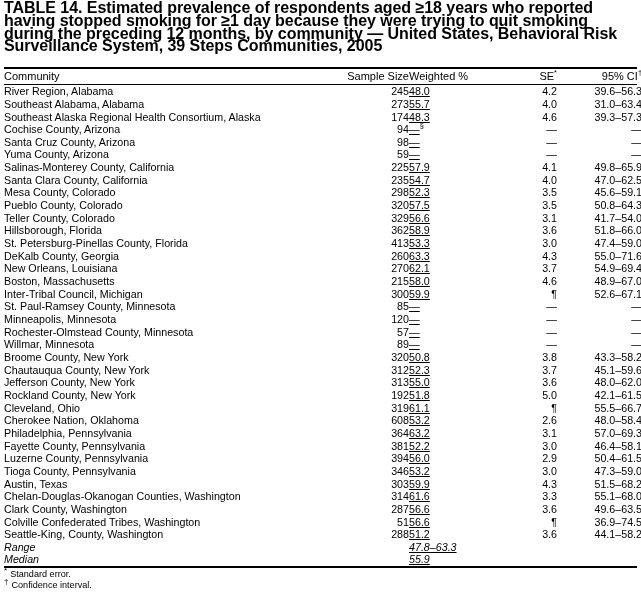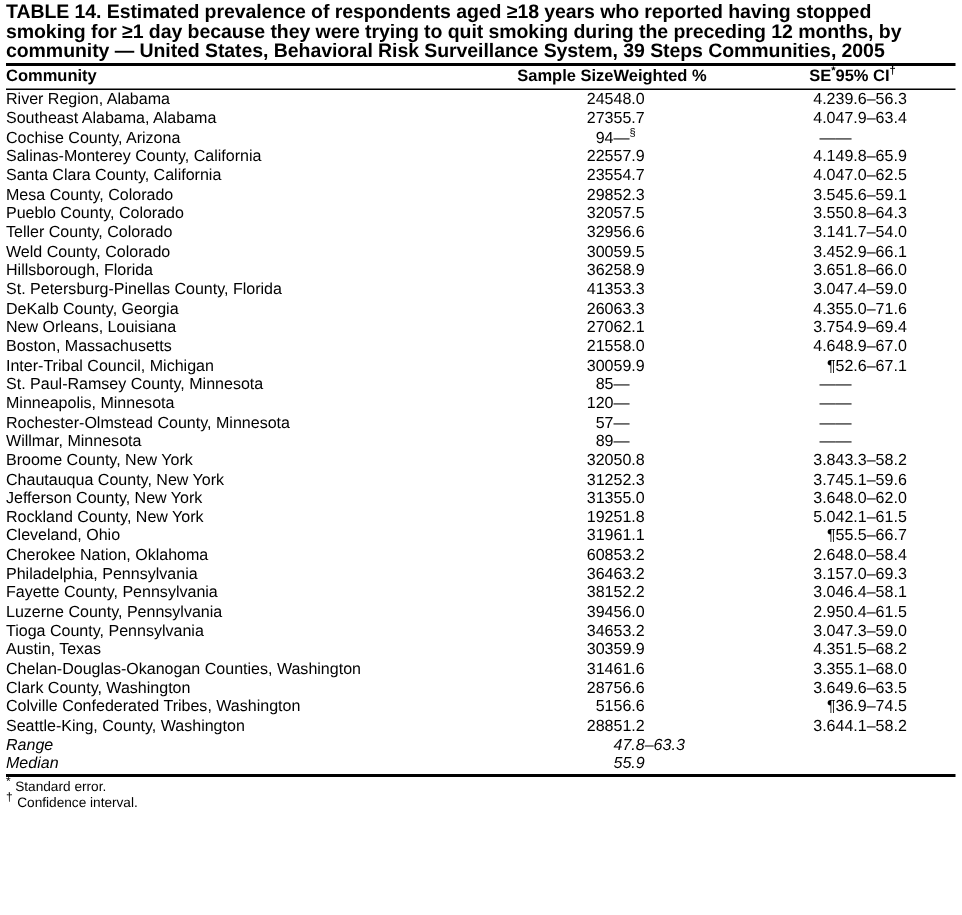--- a/index.html
+++ b/index.html
@@ -17,25 +17,25 @@
   #page {
     position: relative;
     width: 641px;
     height: 610px;
     box-sizing: border-box;
     padding: 2px 4px 0 4px;
   }
 
   
   .table-title {
-    font-size: 13px;
+    font-size: 16px;
     font-weight: bold;
     line-height: 12.8px;
     letter-spacing: -0.05px;
-    margin: 0 0 2px 0;
+    margin: 0 0 14px 0;
     text-align: left;
   }
 
   
   .rule-thick {
     height: 0;
     border-top: 2.1px solid #000;
     margin: 0;
   }
   .rule-thin {
@@ -55,21 +55,21 @@
   table.data th,
   table.data td {
     padding: 0;
     margin: 0;
     border: 0;
     vertical-align: baseline;
     white-space: nowrap;
     overflow: visible;
   }
   thead th {
-    font-weight: bold;
+    font-weight: normal;
     font-size: 11px;
     height: 15px;
     line-height: 15px;
     vertical-align: bottom;
   }
   th.c-community, td.c-community {
     width: 322px;
     text-align: left;
     padding-left: 1px;
   }
@@ -80,34 +80,34 @@
   th.c-pct, td.c-pct {
     width: 80px;
     text-align: left;
   }
   th.c-se, td.c-se {
     width: 68px;
     text-align: right;
   }
   th.c-ci, td.c-ci {
     width: 85px;
-    text-align: left;
+    text-align: right;
   }
   tbody td {
     height: 12.65px;
   }
   tr.summary td {
     font-style: italic;
   }
   sup {
     font-size: 7.4px;
     line-height: 0;
     vertical-align: super;
   }
-  .dash { letter-spacing: 0; }
+  .dash { letter-spacing: 0; text-decoration: underline; }
 
   
   .footnotes {
     margin-top: 1px;
     font-size: 9.1px;
     line-height: 10.6px;
   }
   .footnote {
     display: block;
     white-space: nowrap;
@@ -165,26 +165,47 @@
           <td class="c-n">245</td>
           <td class="c-pct"><span class="dash">48.0</span></td>
           <td class="c-se">4.2</td>
           <td class="c-ci">39.6–56.3</td>
         </tr>
         <tr>
           <td class="c-community">Southeast Alabama, Alabama</td>
           <td class="c-n">273</td>
           <td class="c-pct"><span class="dash">55.7</span></td>
           <td class="c-se">4.0</td>
-          <td class="c-ci">47.9–63.4</td>
+          <td class="c-ci">31.0–63.4</td>
+        </tr>
+        <tr>
+          <td class="c-community">Southeast Alaska Regional Health Consortium, Alaska</td>
+          <td class="c-n">174</td>
+          <td class="c-pct"><span class="dash">48.3</span></td>
+          <td class="c-se">4.6</td>
+          <td class="c-ci">39.3–57.3</td>
         </tr>
         <tr>
           <td class="c-community">Cochise County, Arizona</td>
           <td class="c-n">94</td>
           <td class="c-pct"><span class="dash">—</span><sup>§</sup></td>
+          <td class="c-se">—</td>
+          <td class="c-ci">—</td>
+        </tr>
+        <tr>
+          <td class="c-community">Santa Cruz County, Arizona</td>
+          <td class="c-n">98</td>
+          <td class="c-pct"><span class="dash">—</span></td>
+          <td class="c-se">—</td>
+          <td class="c-ci">—</td>
+        </tr>
+        <tr>
+          <td class="c-community">Yuma County, Arizona</td>
+          <td class="c-n">59</td>
+          <td class="c-pct"><span class="dash">—</span></td>
           <td class="c-se">—</td>
           <td class="c-ci">—</td>
         </tr>
         <tr>
           <td class="c-community">Salinas-Monterey County, California</td>
           <td class="c-n">225</td>
           <td class="c-pct"><span class="dash">57.9</span></td>
           <td class="c-se">4.1</td>
           <td class="c-ci">49.8–65.9</td>
         </tr>
@@ -208,27 +229,20 @@
           <td class="c-pct"><span class="dash">57.5</span></td>
           <td class="c-se">3.5</td>
           <td class="c-ci">50.8–64.3</td>
         </tr>
         <tr>
           <td class="c-community">Teller County, Colorado</td>
           <td class="c-n">329</td>
           <td class="c-pct"><span class="dash">56.6</span></td>
           <td class="c-se">3.1</td>
           <td class="c-ci">41.7–54.0</td>
-        </tr>
-        <tr>
-          <td class="c-community">Weld County, Colorado</td>
-          <td class="c-n">300</td>
-          <td class="c-pct"><span class="dash">59.5</span></td>
-          <td class="c-se">3.4</td>
-          <td class="c-ci">52.9–66.1</td>
         </tr>
         <tr>
           <td class="c-community">Hillsborough, Florida</td>
           <td class="c-n">362</td>
           <td class="c-pct"><span class="dash">58.9</span></td>
           <td class="c-se">3.6</td>
           <td class="c-ci">51.8–66.0</td>
         </tr>
         <tr>
           <td class="c-community">St. Petersburg-Pinellas County, Florida</td>

